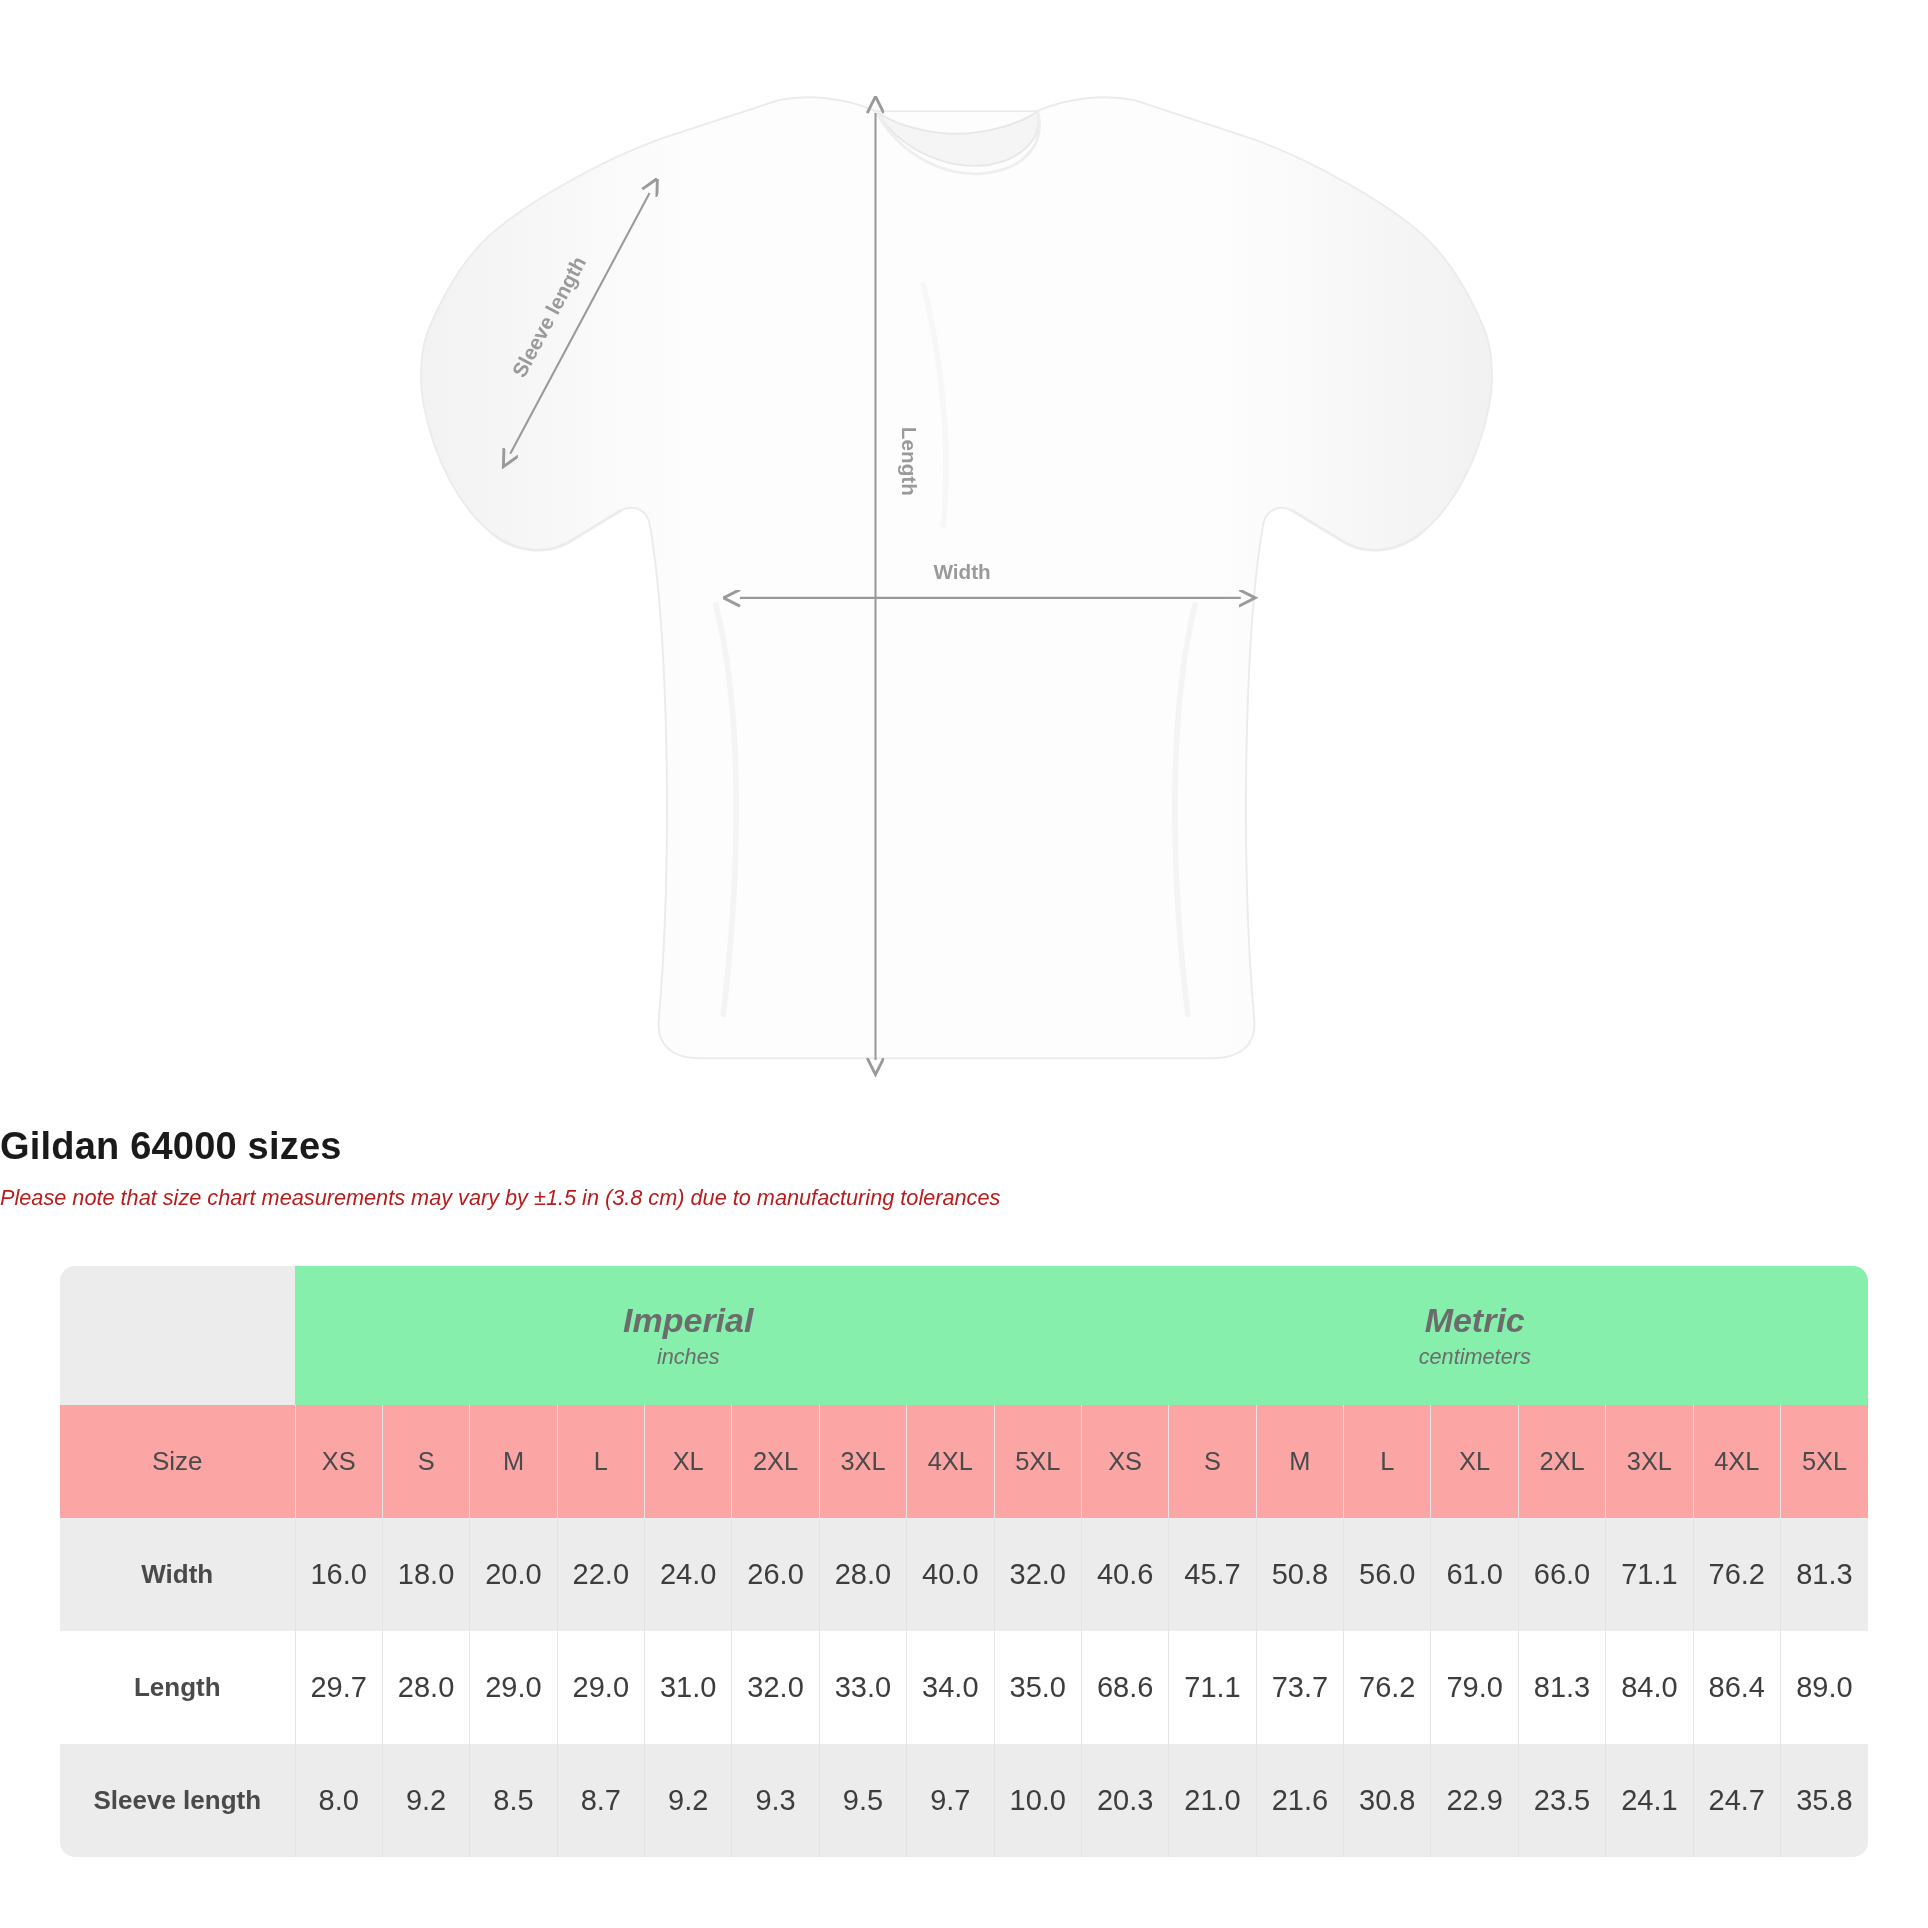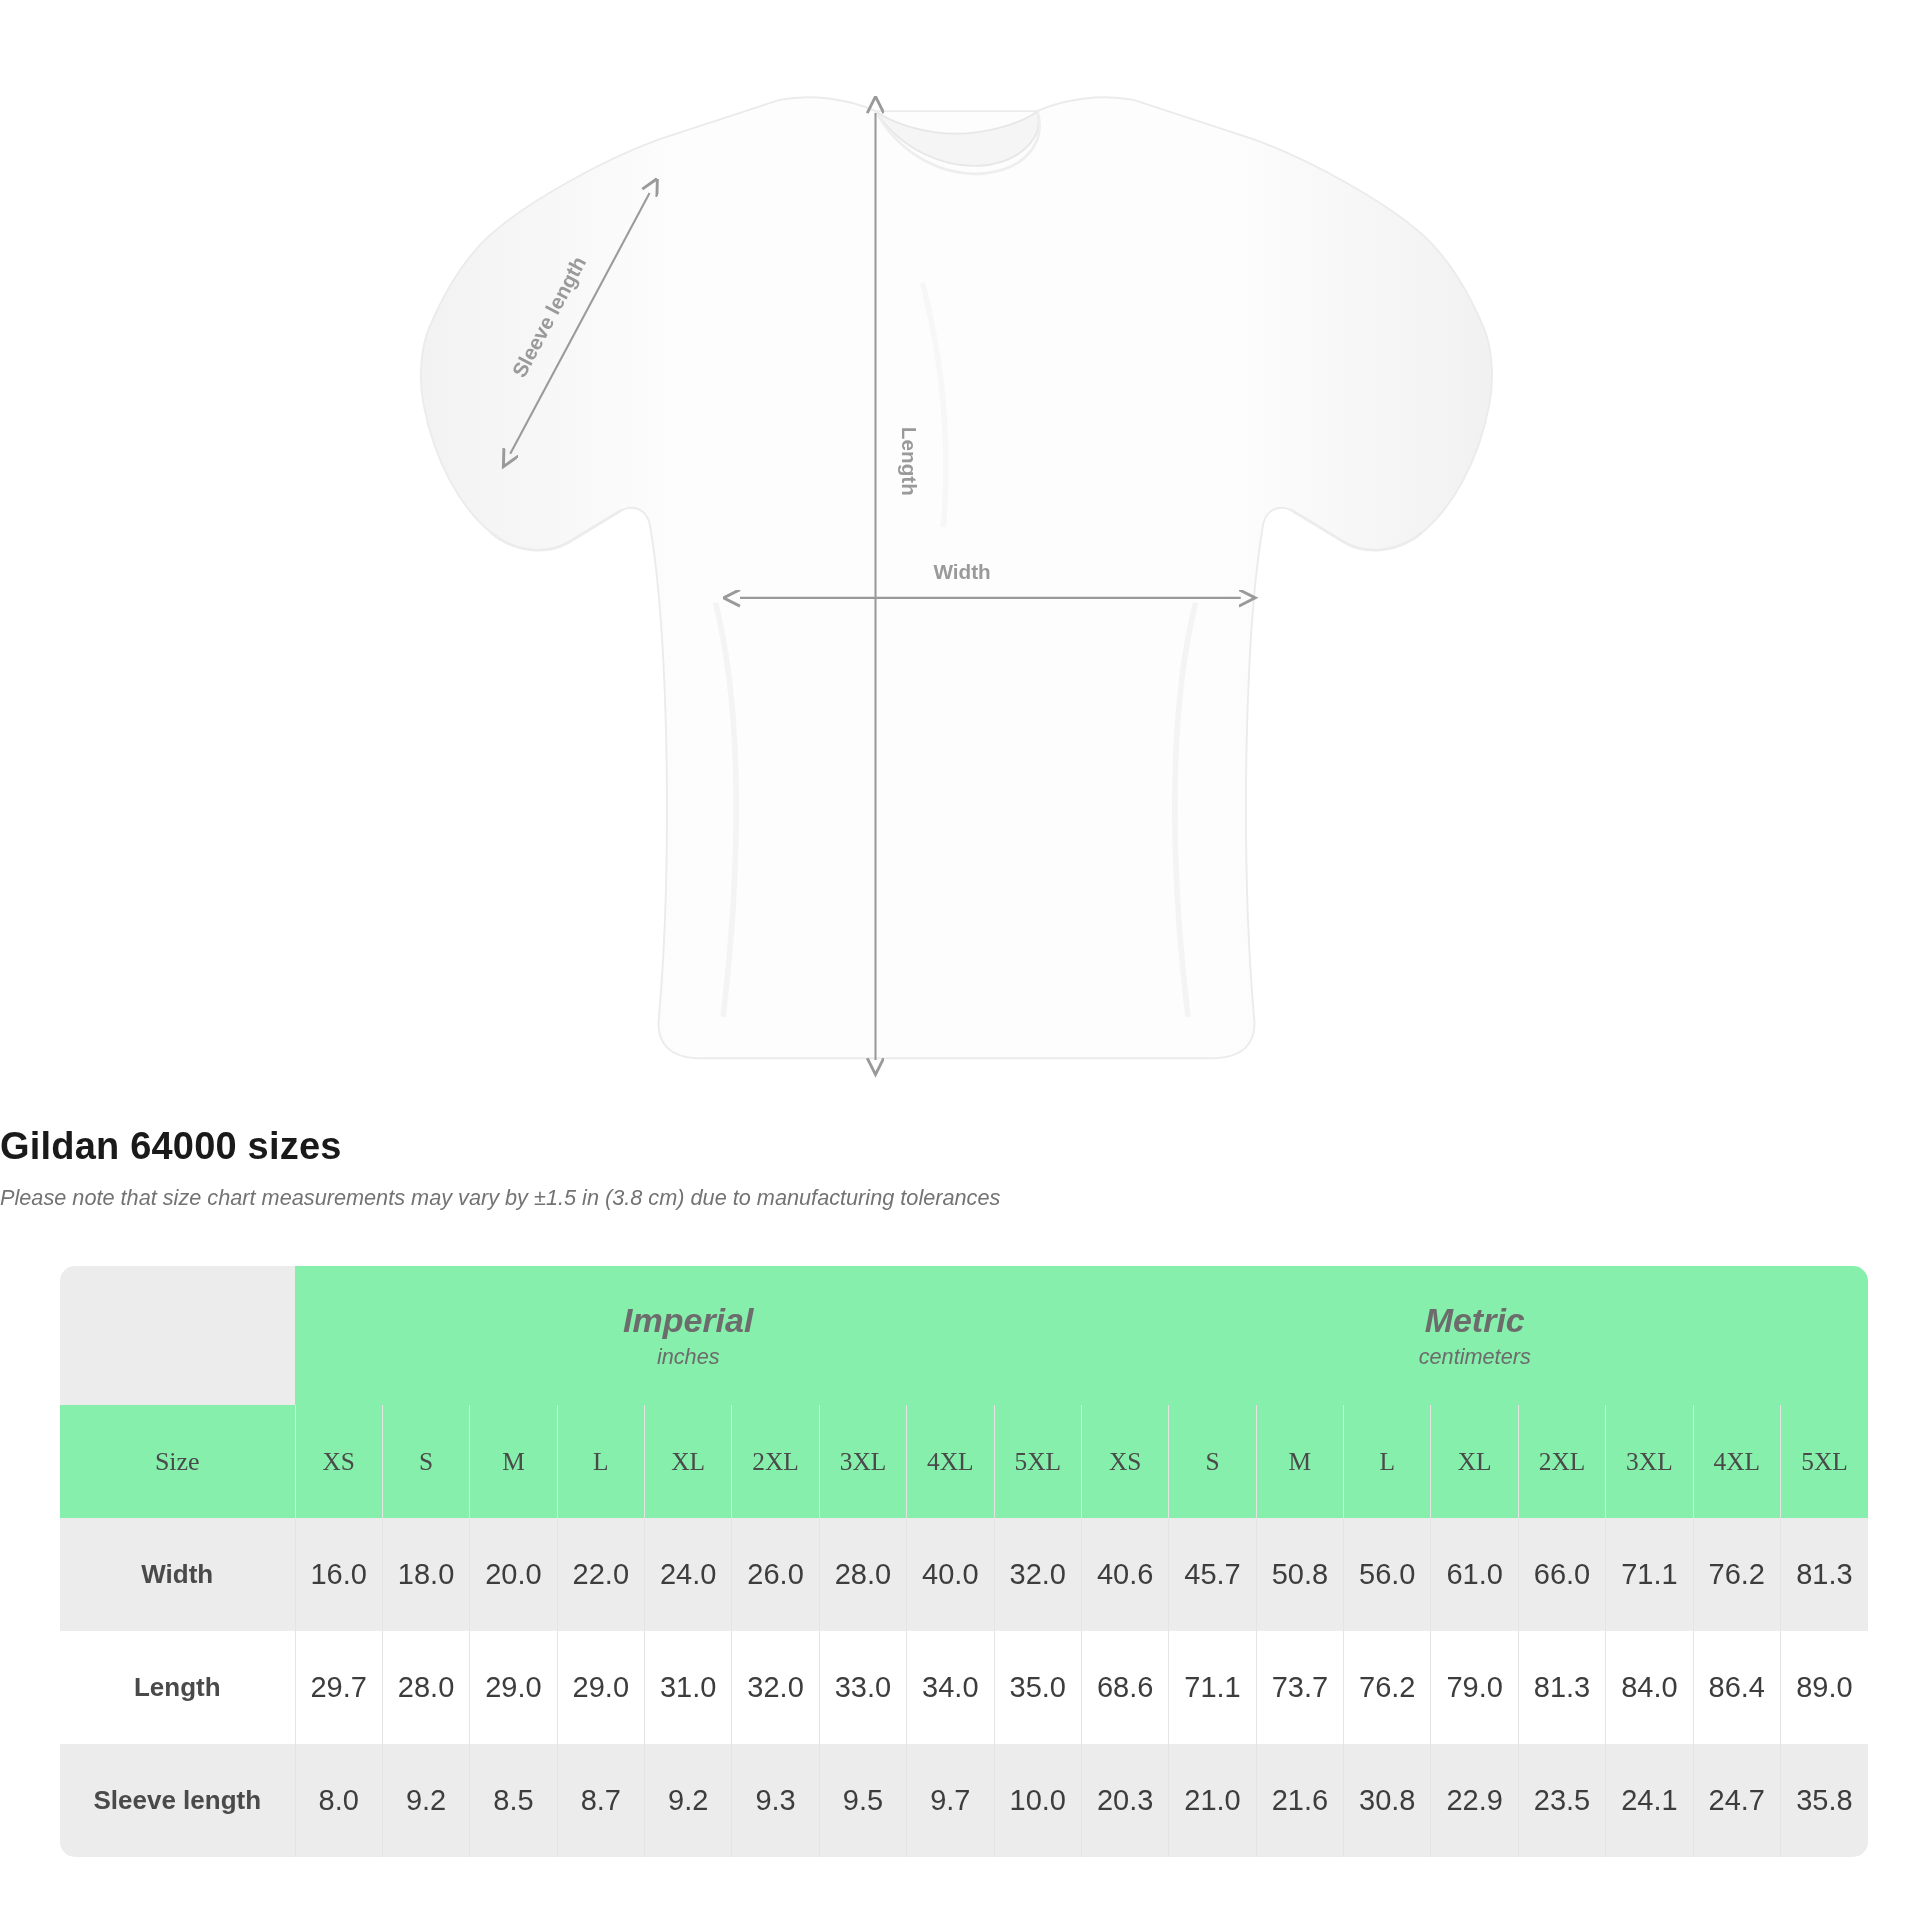--- a/index.html
+++ b/index.html
@@ -42,21 +42,21 @@
   .chart-title {
     font-size: 38px;
     font-weight: bold;
     color: #1a1a1a;
     letter-spacing: 0.2px;
   }
   .chart-note {
     margin-top: 17px;
     font-size: 21.7px;
     font-style: italic;
-    color: #737373;
+    color: #b91c1c;
   }
 
   
   .table-wrap {
     position: absolute;
     top: 1266px;
     left: 60px;
     width: 1808px;
   }
   table.size-table {
@@ -90,27 +90,26 @@
     font-style: italic;
     color: #6c6c6c;
     line-height: 1.4;
   }
   .unit-row td.corner-cell {
     background: #ececec;
   }
 
   
   .size-row td {
-    background: #86efac;
+    background: #fca5a5;
     height: 111px;
     font-size: 25.4px;
     color: #4a4a4a;
     font-weight: bold;
     border-right: 0.9px solid #e4e4e4;
-    font-family: Liberation Serif, serif;
   }
   .size-row td:last-child { border-right: none; }
   .size-row td.rowlabel {
     font-size: 26px;
     color: #4a4a4a;
   }
 
   
   tr.data-row td {
     height: 111px;

